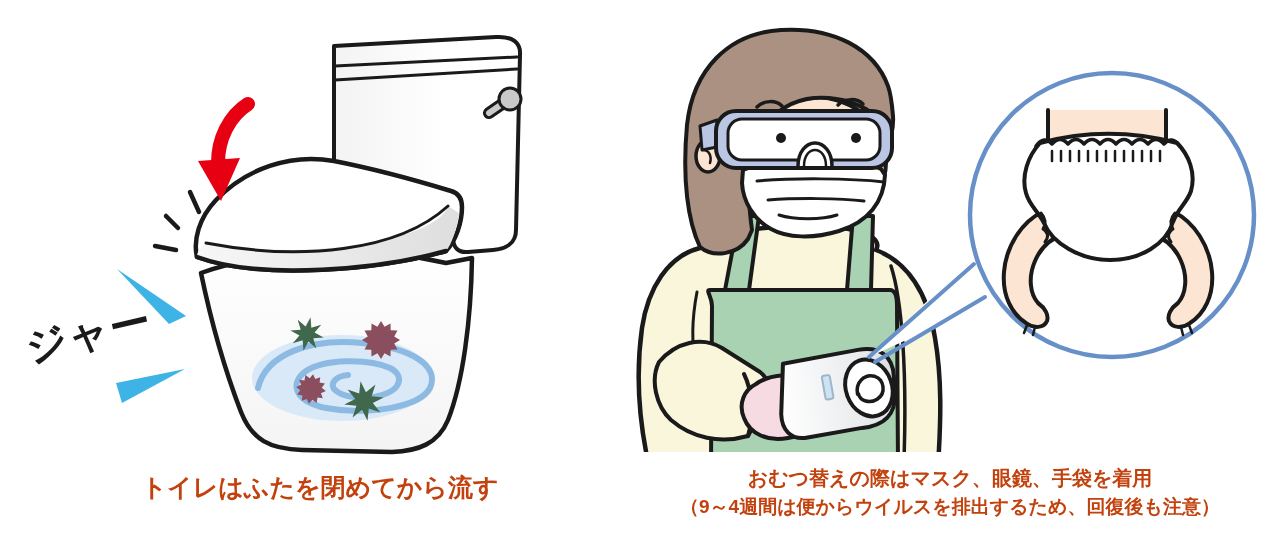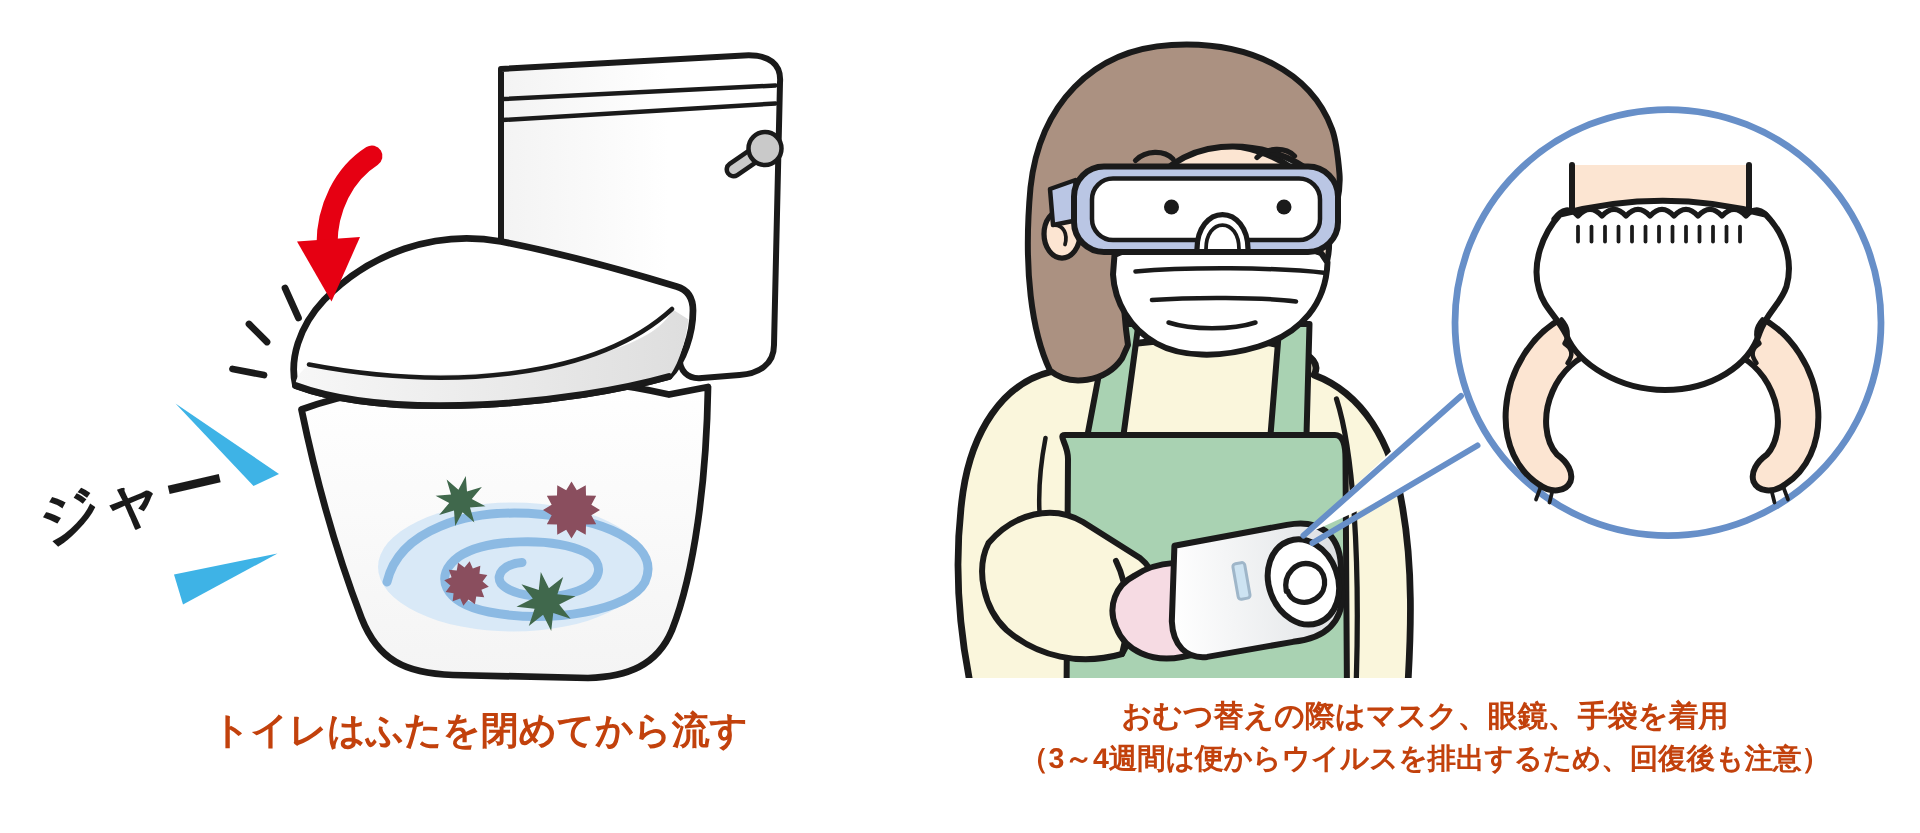--- a/index.html
+++ b/index.html
@@ -238,16 +238,16 @@
     </g>
   </g>
 </svg>
 
 <div class="sfx">ジャー</div>
 
 <div class="caption caption-left">トイレはふたを閉めてから流す</div>
 
 <div class="caption caption-right">
   <div class="l1">おむつ替えの際はマスク、眼鏡、手袋を着用</div>
-  <div class="l2">（3～4週間は便からウイルスを排出するため、回復後も注意）</div>
+  <div class="l2">（9～4週間は便からウイルスを排出するため、回復後も注意）</div>
 </div>
 
 </div>
 
 </body></html>

